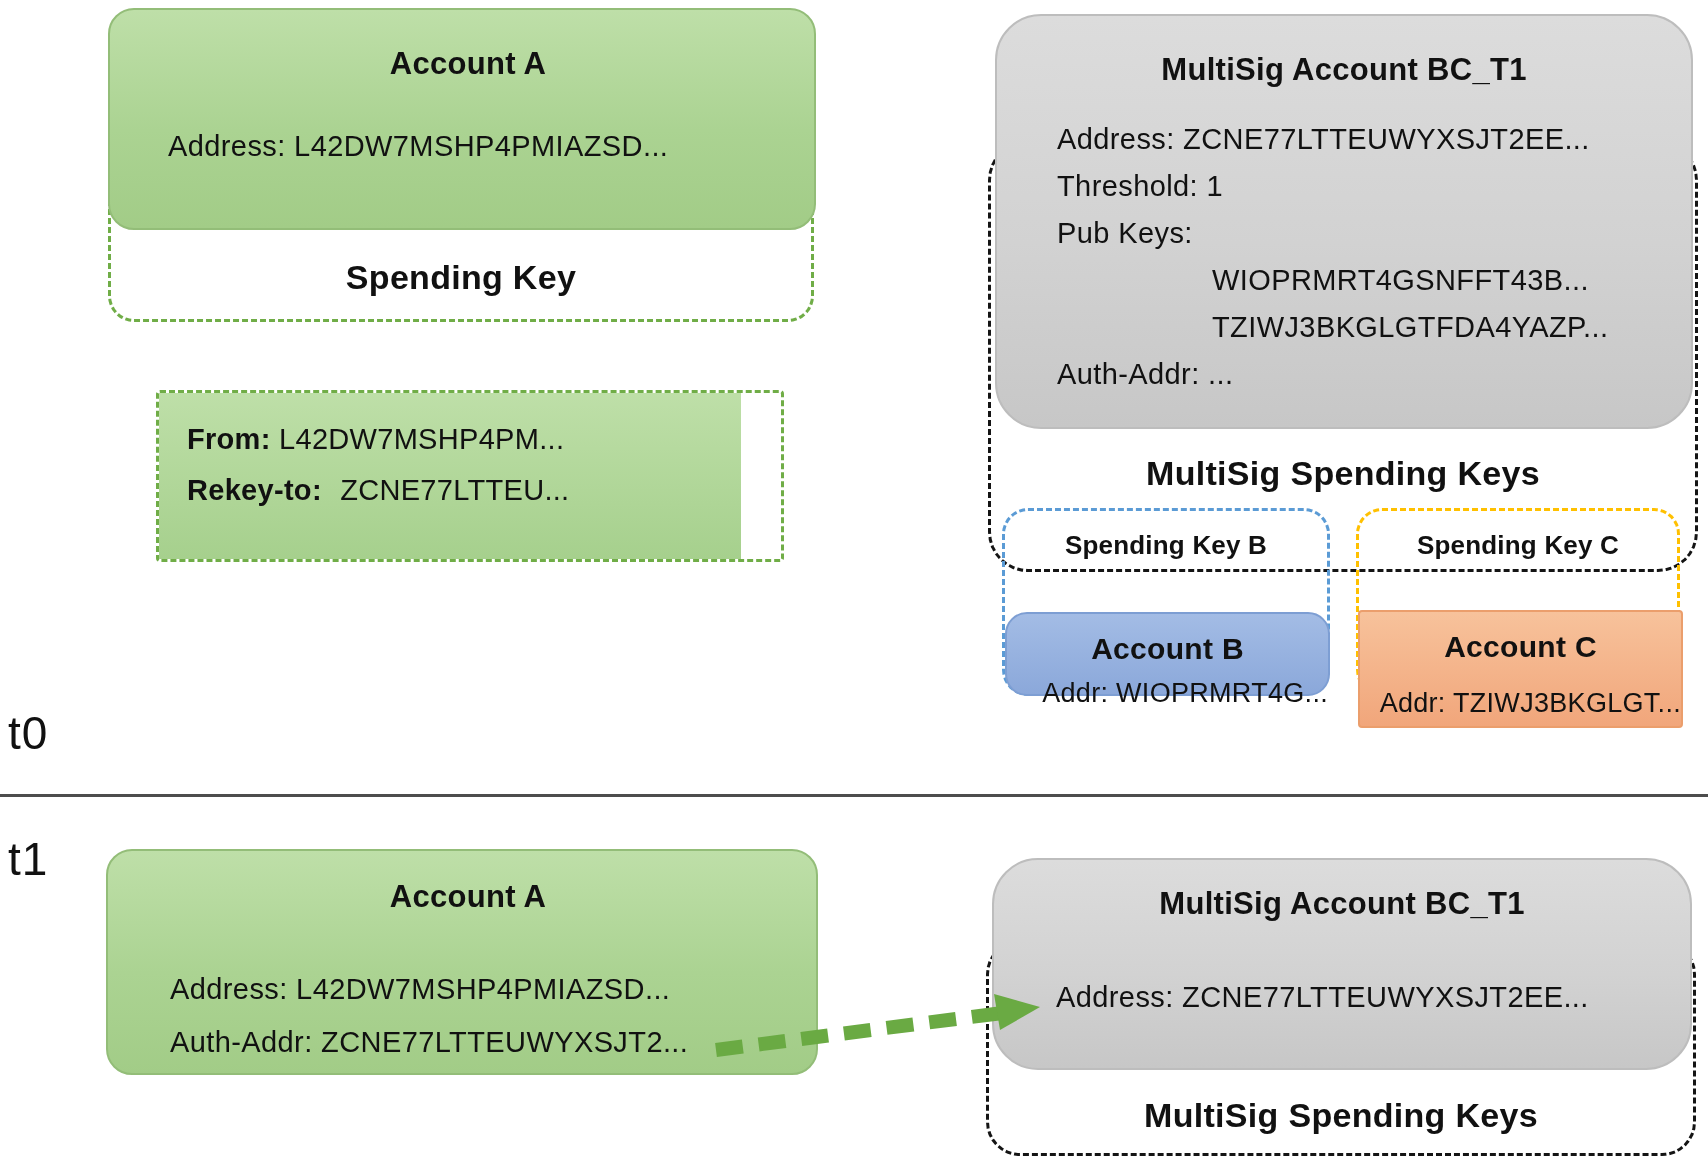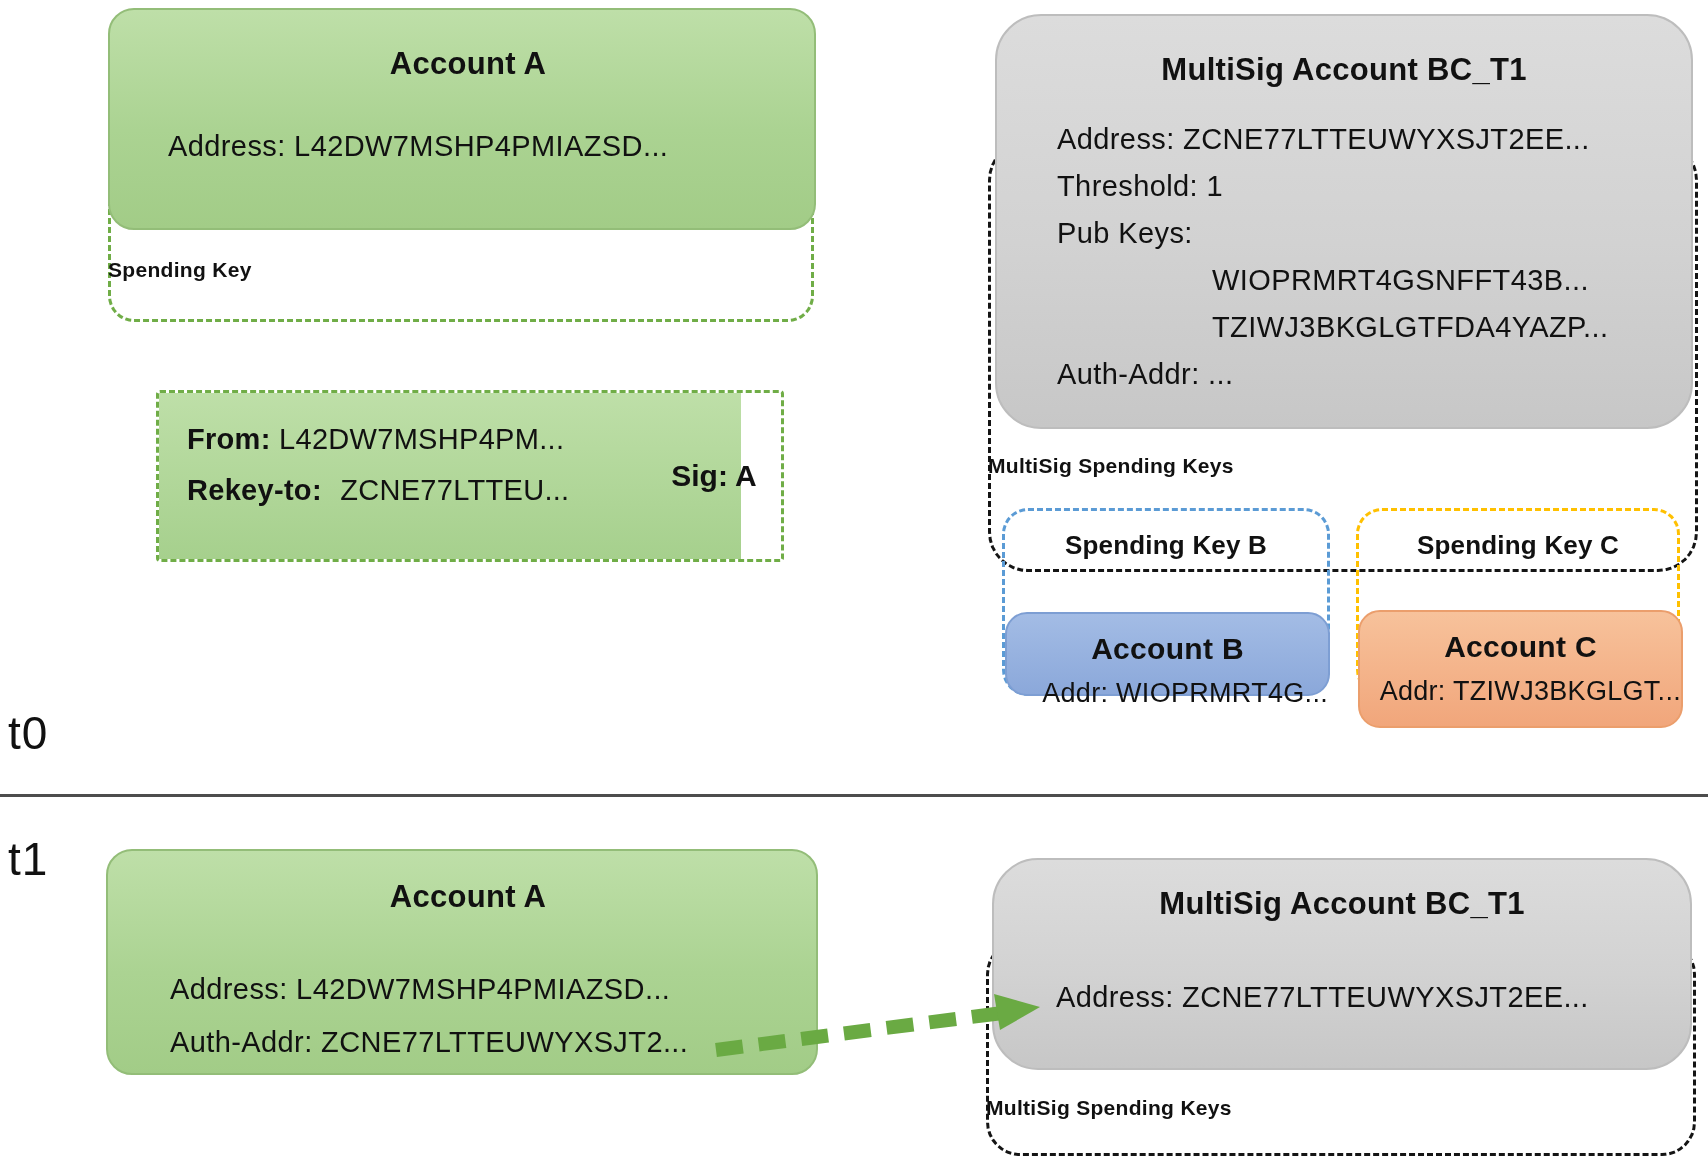--- a/index.html
+++ b/index.html
@@ -16,31 +16,31 @@
   .gray-box{
     background:linear-gradient(180deg,#dcdcdc 0%,#d2d2d2 55%,#c7c7c7 100%);
     border:2px solid #bdbdbd;border-radius:46px;box-sizing:border-box;
   }
   .blue-box{
     background:linear-gradient(180deg,#a3bce5 0%,#8ba8da 100%);
     border:2px solid #7d9ed3;border-radius:22px;box-sizing:border-box;
   }
   .orange-box{
     background:linear-gradient(180deg,#f7c29b 0%,#f1a67b 100%);
-    border:2px solid #eb9e6c;border-radius:22px;box-sizing:border-box;
+    border:2px solid #eb9e6c;border-radius:4px;box-sizing:border-box;
   }
   
   .dash-green{border:3px dashed #70ad47;border-radius:26px;box-sizing:border-box;}
   .dash-black{border:3px dashed #141414;border-radius:40px;box-sizing:border-box;}
   .dash-blue{border:3px dashed #5b9bd5;border-radius:26px;box-sizing:border-box;}
   .dash-yellow{border:3px dashed #ffc000;border-radius:26px;box-sizing:border-box;}
   
   .box-title{font-size:31px;font-weight:700;text-align:center;letter-spacing:.3px;}
   .body-line{font-size:29px;letter-spacing:.4px;white-space:nowrap;}
-  .center-label{font-size:21px;font-weight:700;text-align:left;letter-spacing:.3px;}
+  .center-label{font-size:34px;font-weight:700;text-align:center;letter-spacing:.3px;}
   .sk-label{font-size:26px;font-weight:700;text-align:center;letter-spacing:.2px;}
   .addr-small{font-size:27px;text-align:right;letter-spacing:.3px;white-space:nowrap;}
   .t-label{font-size:46px;letter-spacing:1px;}
   .txn-line{font-size:29px;white-space:nowrap;letter-spacing:.3px;}
   .txn-line b{font-weight:700;}
   .divider{position:absolute;left:0;width:1708px;height:3px;background:#4d4d4d;}
 </style>
 </head>
 <body>
 
@@ -59,23 +59,20 @@
   <div class="abs dash-green" style="left:156px;top:390px;width:628px;height:172px;border-radius:4px;">
     <div class="abs" style="left:0;top:0;bottom:0;width:582px;background:linear-gradient(180deg,#bedfa8 0%,#a6d08d 100%);">
       <div class="txn-line" style="margin:30px 0 0 28px;">
         <b>From:</b>
         <span>L42DW7MSHP4PM...</span>
       </div>
       <div class="txn-line" style="margin:18px 0 0 28px;">
         <b>Rekey-to:</b>
         <span style="margin-left:10px;">ZCNE77LTTEU...</span>
       </div>
-    </div>
-    <div class="abs" style="left:488px;top:0;right:0;bottom:0;display:flex;align-items:center;justify-content:center;">
-      <span style="font-size:30px;font-weight:700;">Sig: A</span>
     </div>
   </div>
 
   <div class="abs t-label" style="left:8px;top:706px;">t0</div>
 
   <div class="abs dash-black" style="left:988px;top:140px;width:710px;height:432px;"></div>
   <div class="abs" style="left:988px;top:454px;width:710px;">
     <div class="center-label">MultiSig Spending Keys</div>
   </div>
 
@@ -97,21 +94,21 @@
     </div>
   </div>
 
   <div class="abs blue-box" style="left:1005px;top:612px;width:325px;height:84px;">
     <div class="box-title" style="margin-top:18px;font-size:30px;">Account B</div>
     <div class="addr-small" style="margin-top:12px;">Addr: WIOPRMRT4G...</div>
   </div>
 
   <div class="abs orange-box" style="left:1358px;top:610px;width:325px;height:118px;">
     <div class="box-title" style="margin-top:18px;font-size:30px;">Account C</div>
-    <div class="addr-small" style="margin-top:12px;">Addr: TZIWJ3BKGLGT...</div>
+    <div class="addr-small" style="margin-top:24px;">Addr: TZIWJ3BKGLGT...</div>
   </div>
 
   <div class="divider" style="top:794px;"></div>
 
   <div class="abs t-label" style="left:8px;top:832px;">t1</div>
 
   <div class="abs green-box" style="left:106px;top:849px;width:712px;height:226px;">
     <div class="box-title" style="margin-top:28px;">Account A</div>
     <div style="margin:48px 0 0 50px;line-height:53px;">
       <div class="body-line">Address: L42DW7MSHP4PMIAZSD...</div>

